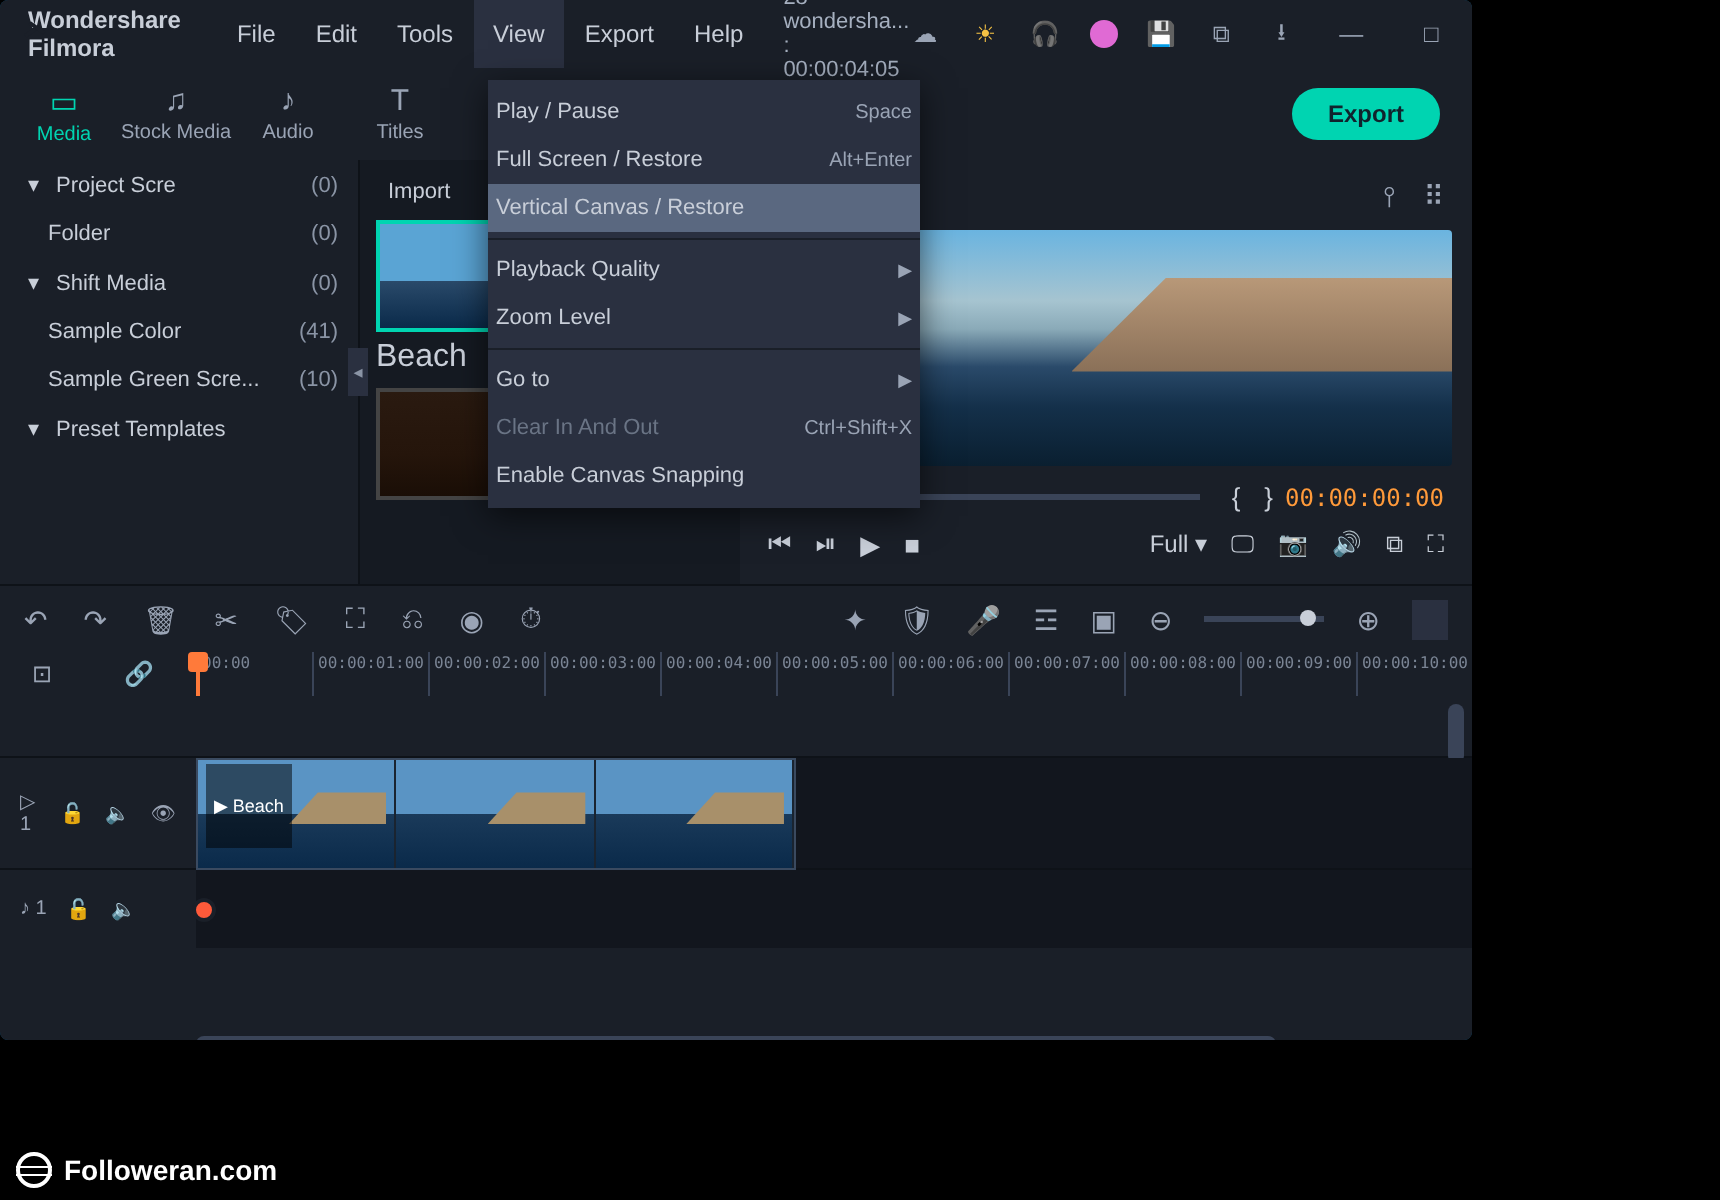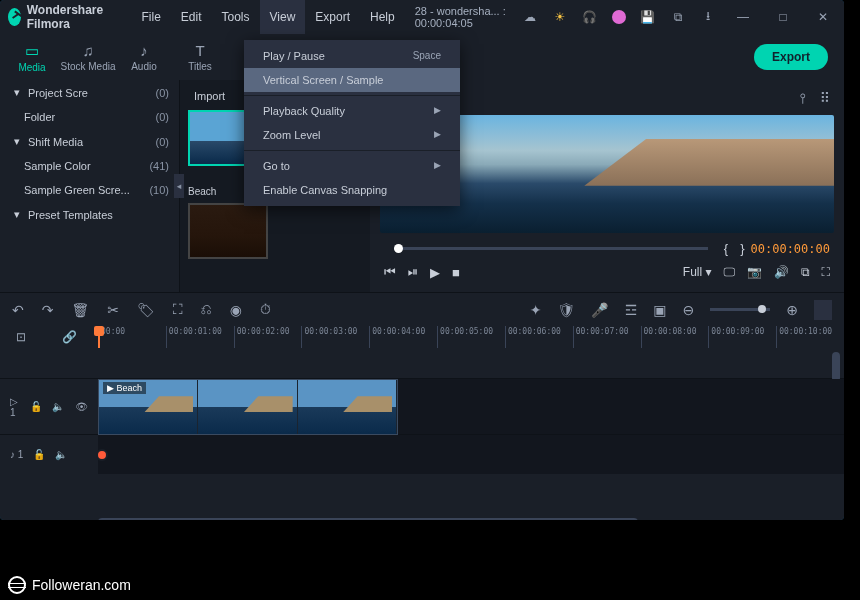--- a/index.html
+++ b/index.html
@@ -1,17 +1,17 @@
 <!DOCTYPE html>
 <html><head>
 <meta charset="utf-8">
 <style>
 *{box-sizing:border-box;margin:0;padding:0;font-family:Arial,sans-serif;user-select:none}
 body{background:#000;width:860px;height:600px;overflow:hidden;position:relative}
-.app{background:#0c4a6e;width:844px;height:520px;position:relative;overflow:hidden;border-radius:4px}
+.app{background:#0c4a6e;width:736px;height:520px;position:relative;overflow:hidden;border-radius:4px}
 .titlebar{height:34px;background:#1a1f28;display:flex;align-items:center;padding:0 8px;color:#c8ced8;font-size:12px}
 .logo{width:18px;height:18px;background:#00d4b1;border-radius:50%;margin-right:6px;position:relative}
 .logo:before{content:"";position:absolute;left:4px;top:7px;width:7px;height:2px;background:#1a1f28;transform:rotate(-35deg)}
 .logo:after{content:"";position:absolute;left:6px;top:5px;width:9px;height:2px;background:#1a1f28;transform:rotate(35deg)}
 .app-title{font-weight:bold;margin-right:18px}
 .menu-item{padding:0 10px;height:34px;line-height:34px;cursor:pointer;color:#c8ced8}
 .proj-info{margin-left:10px;color:#a6b0c0;font-size:11px}
 .tb-right{margin-left:auto;display:flex;align-items:center;gap:14px}
 .tb-ico{width:16px;height:16px;color:#9aa4b5;cursor:pointer;display:flex;align-items:center;justify-content:center}
 .tb-dot{width:14px;height:14px;border-radius:50%}
@@ -27,23 +27,23 @@
 .sb-item.sel{background:#303848}
 .sb-item.tree{padding-left:14px}
 .sb-item .cnt{margin-left:auto;color:#8a94a5}
 .tri{width:8px;display:inline-block;margin-right:6px}
 .content{width:190px;background:#151a22;position:relative;padding:8px}
 .coll{position:absolute;left:-6px;top:94px;width:10px;height:24px;background:#2a3040;color:#8a94a5;font-size:9px;line-height:24px;text-align:center;cursor:pointer}
 .import-bar{color:#c8ced8;font-size:11px;padding:2px 6px}
 .thumb{width:80px;margin-top:6px}
 .thumb-img{width:80px;height:56px;border:2px solid #00d4b1;background:linear-gradient(180deg,#5aa4d4 0%,#5aa4d4 55%,#2a4a6a 55%,#0a2a4a 100%);position:relative}
 .thumb-img.dark{border-color:#444;background:linear-gradient(180deg,#2a1a10 0%,#25150b 60%,#1a0e06 100%)}
-.thumb-lbl{color:#c8ced8;font-size:10px;margin-top:20px}
+.thumb-lbl{color:#c8ced8;font-size:16px;margin-top:4px}
 .dropdown{position:absolute;left:244px;top:40px;width:216px;background:#2a3040;z-index:100;padding:4px 0;box-shadow:0 4px 16px rgba(0,0,0,.6)}
-.dd-item{display:flex;padding:6px 19px;color:#c8ced8;font-size:11px;cursor:pointer}
+.dd-item{display:flex;align-items:center;padding:6px 4px;color:#c8ced8;font-size:11px;cursor:pointer}
 .dd-item.hl{background:#5a6880}
 .dd-item.dis{color:#6a7485}
 .dd-sep{height:1px;background:#1a1f28;margin:3px 0}
 .dd-sc{margin-left:auto;font-size:10px;color:#9aa4b5}
 .dd-ar{margin-left:auto;font-size:9px;color:#9aa4b5}
 .preview{flex:1;background:#1a1f28;padding:8px 10px;display:flex;flex-direction:column}
 .prev-tools{display:flex;justify-content:flex-end;gap:14px;padding:2px 4px 8px}
 .prev-tool{color:#9aa4b5;cursor:pointer;font-size:14px}
 .prev-img{flex:1;background:linear-gradient(180deg,#6ab4e0 0%,#a6c4d0 30%,#8aaab8 42%,#2a4a6a 58%,#14304a 75%,#0a1f30 100%);position:relative;border-radius:2px;overflow:hidden}
 .cliff{position:absolute;right:0;top:20%;width:55%;height:40%;background:linear-gradient(180deg,#b89878 0%,#8a7058 100%);clip-path:polygon(25% 0,100% 0,100% 100%,0 100%)}
@@ -65,27 +65,27 @@
 .ruler-ico2{position:absolute;left:62px;top:4px;color:#9aa4b5;font-size:12px}
 .rmark{font-size:8px;color:#7a8494;font-family:monospace;width:72px;border-left:1px solid #3a4458;padding-left:2px;height:22px;line-height:11px}
 .playhead{position:absolute;left:98px;top:0;width:2px;height:200px;background:#ff7a3a;z-index:5}
 .playhead:before{content:"";position:absolute;left:-4px;top:0;width:10px;height:10px;background:#ff7a3a;border-radius:2px}
 .tracks{background:#1a1f28;height:180px;position:relative;overflow:hidden}
 .track{height:56px;display:flex;align-items:center;border-top:1px solid #0e1218}
 .track.audio{height:40px}
 .tr-head{width:98px;display:flex;align-items:center;gap:10px;padding:0 10px;color:#9aa4b5;font-size:10px}
 .tr-body{flex:1;height:100%;position:relative;background:#12161e}
 .clip{position:absolute;left:0;top:0;height:56px;width:300px;background:#2a3848;border:1px solid #3a4a60;display:flex;overflow:hidden}
-.clip-lbl{position:absolute;left:4px;top:2px;font-size:9px;color:#fff;background:rgba(0,0,0,.5);padding:1px 4px;z-index:2}
+.clip-lbl{position:absolute;left:4px;top:2px;font-size:9px;color:#fff;background:rgba(0,0,0,.5);padding:16px 4px;z-index:2}
 .clip-f{flex:1;background:linear-gradient(180deg,#5a94c4 0%,#5a94c4 50%,#1a3a5a 50%,#0a2a4a 100%);border-right:1px solid #1a2430;position:relative}
 .clip-f:after{content:"";position:absolute;right:4px;top:30%;width:50%;height:30%;background:#a8906a;clip-path:polygon(30% 0,100% 0,100% 100%,0 100%)}
 .audio-node{position:absolute;left:-2px;top:50%;transform:translateY(-50%);width:12px;height:12px;background:#ff5a3a;border-radius:50%;border:2px solid #1a1f28}
 .hscroll{position:absolute;left:98px;bottom:2px;height:8px;width:540px;background:#3a4458;border-radius:4px}
 .vscroll{position:absolute;right:4px;top:4px;width:8px;height:30px;background:#3a4458;border-radius:4px}
-.watermark{position:absolute;left:8px;bottom:6px;color:#fff;font-size:14px;font-weight:normal;display:flex;align-items:center;gap:6px}
+.watermark{position:absolute;left:8px;bottom:6px;color:#fff;font-size:14px;font-weight:bold;display:flex;align-items:center;gap:6px}
 .wm-ico{width:18px;height:18px;border:2px solid #fff;border-radius:50%;position:relative}
 .wm-ico:before,.wm-ico:after{content:"";position:absolute;background:#fff;height:1px;width:18px;left:-2px}
 .wm-ico:before{top:5px}
 .wm-ico:after{top:9px}
 </style>
 </head>
 <body>
 
 <div class="app">
 
@@ -272,36 +272,44 @@
       </div>
     </div>
     <div class="hscroll"></div>
   </div>
 
   <div class="dropdown" id="dropdown">
       <div class="dd-item">
         <span>Play / Pause</span>
         <span class="dd-sc">Space</span>
       </div>
+      <div class="dd-item">
+        <span>Full Screen / Restore</span>
+        <span class="dd-sc">Alt+Enter</span>
+      </div>
       <div class="dd-item hl">
-        <span>Vertical Screen / Sample</span>
+        <span>Vertical Canvas / Restore</span>
       </div>
       <div class="dd-sep"></div>
       <div class="dd-item">
         <span>Playback Quality</span>
         <span class="dd-ar">▶</span>
       </div>
       <div class="dd-item">
         <span>Zoom Level</span>
         <span class="dd-ar">▶</span>
       </div>
       <div class="dd-sep"></div>
       <div class="dd-item">
         <span>Go to</span>
         <span class="dd-ar">▶</span>
+      </div>
+      <div class="dd-item dis">
+        <span>Clear In And Out</span>
+        <span class="dd-sc">Ctrl+Shift+X</span>
       </div>
       <div class="dd-item">
         <span>Enable Canvas Snapping</span>
       </div>
     </div>
 
 </div>
 
 <div class="watermark">
   <span class="wm-ico"></span>

